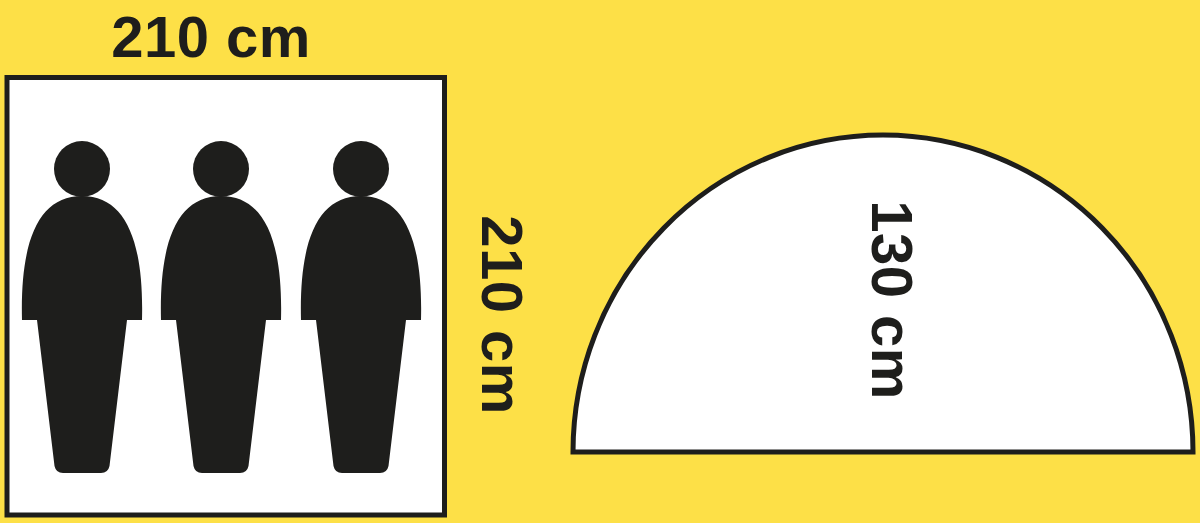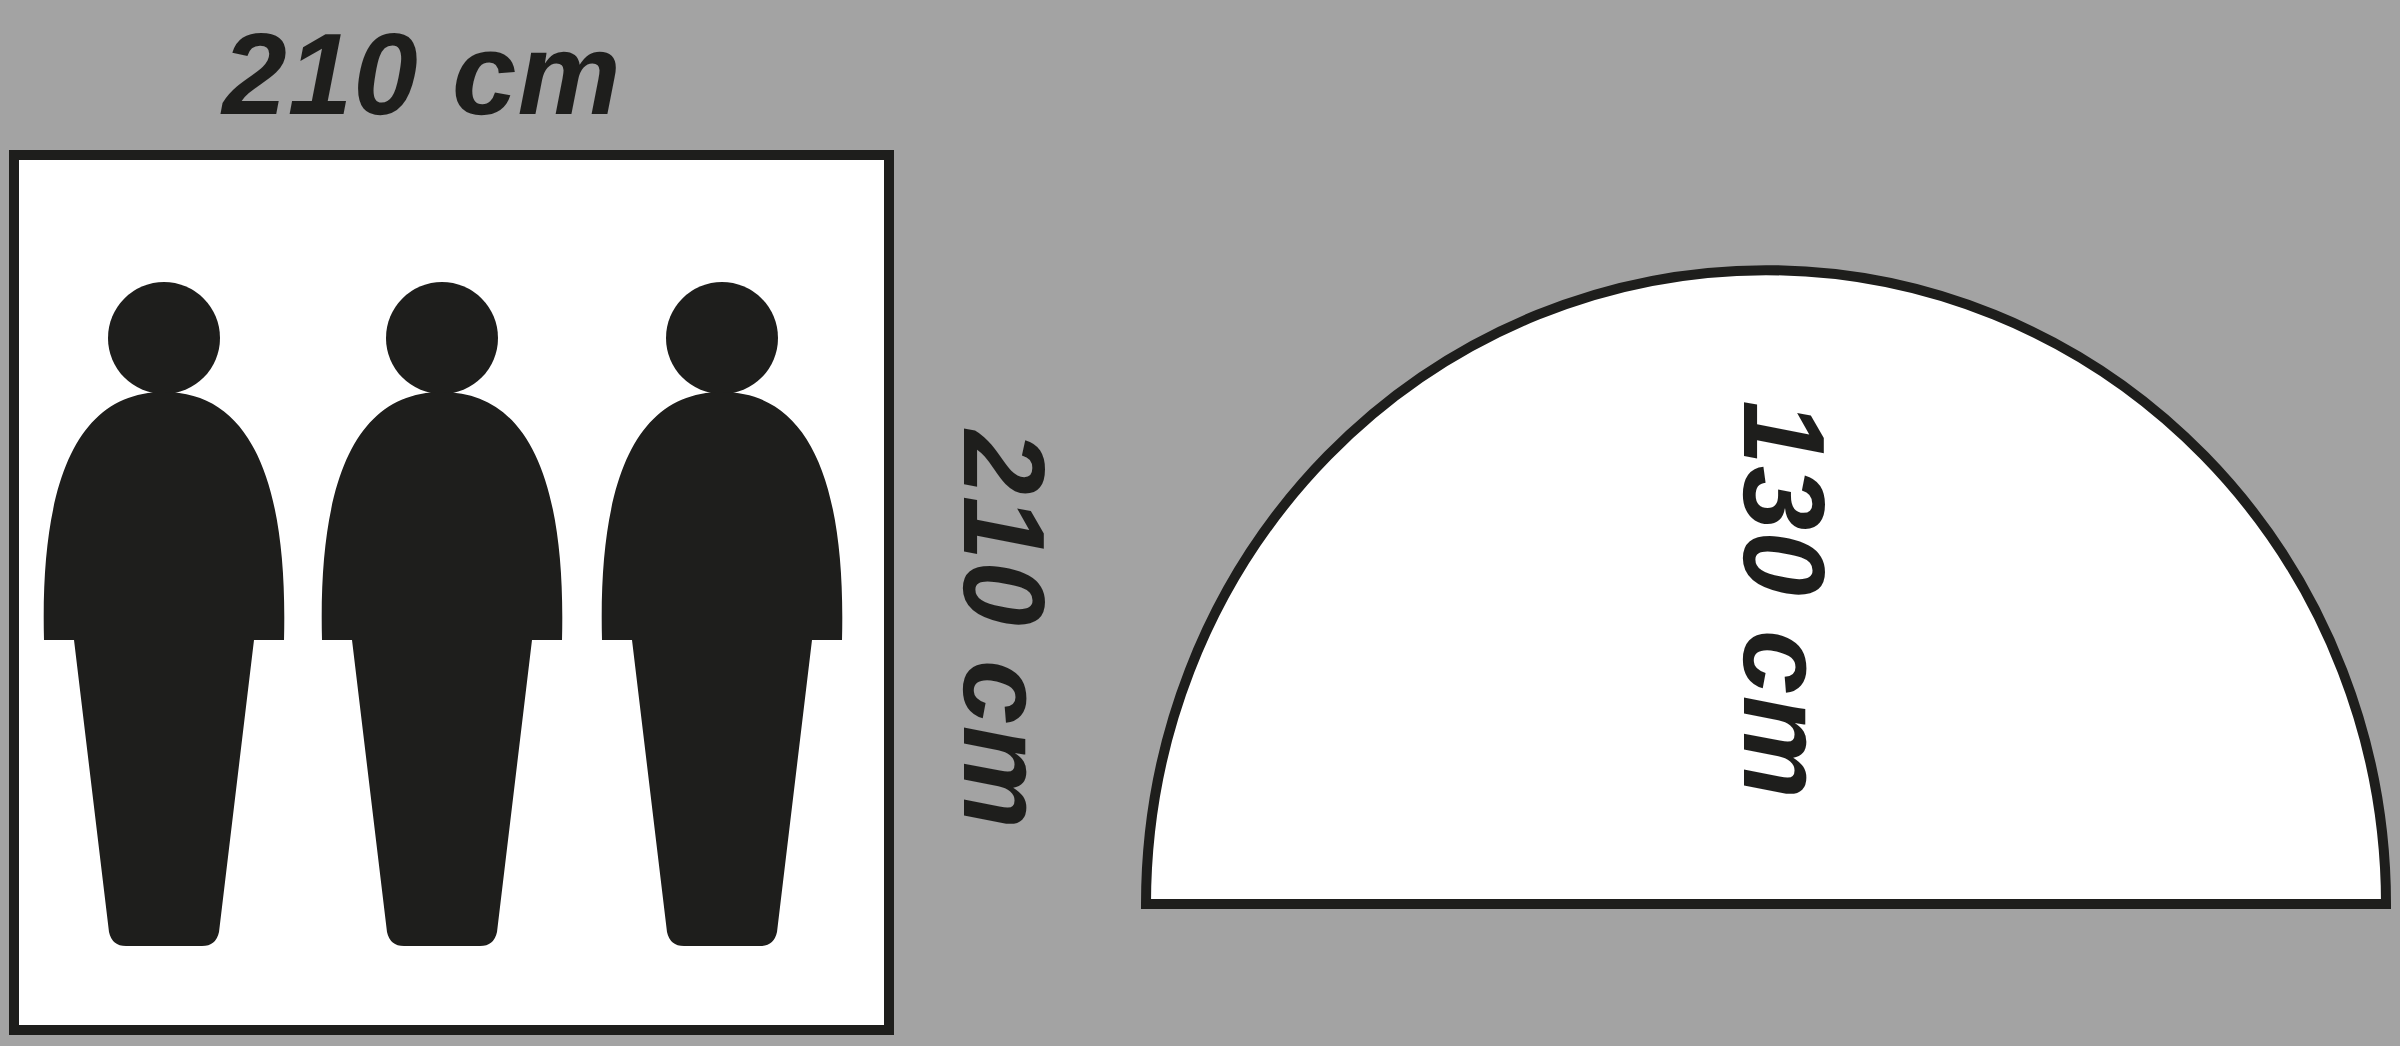--- a/index.html
+++ b/index.html
@@ -7,22 +7,21 @@
     padding: 0;
     width: 1200px;
     height: 523px;
     background: #ffffff;
     overflow: hidden;
   }
   .stage {
     position: relative;
     width: 1200px;
     height: 523px;
-    background: #a3a3a3;
-    font-style: italic;
+    background: #fde047;
   }
   svg text {
     font-family: "Liberation Sans", "DejaVu Sans", sans-serif;
     font-weight: 700;
     font-size: 58px;
     letter-spacing: 0.5px;
     fill: #1e1e1c;
   }
   .outline {
     fill: #ffffff;

